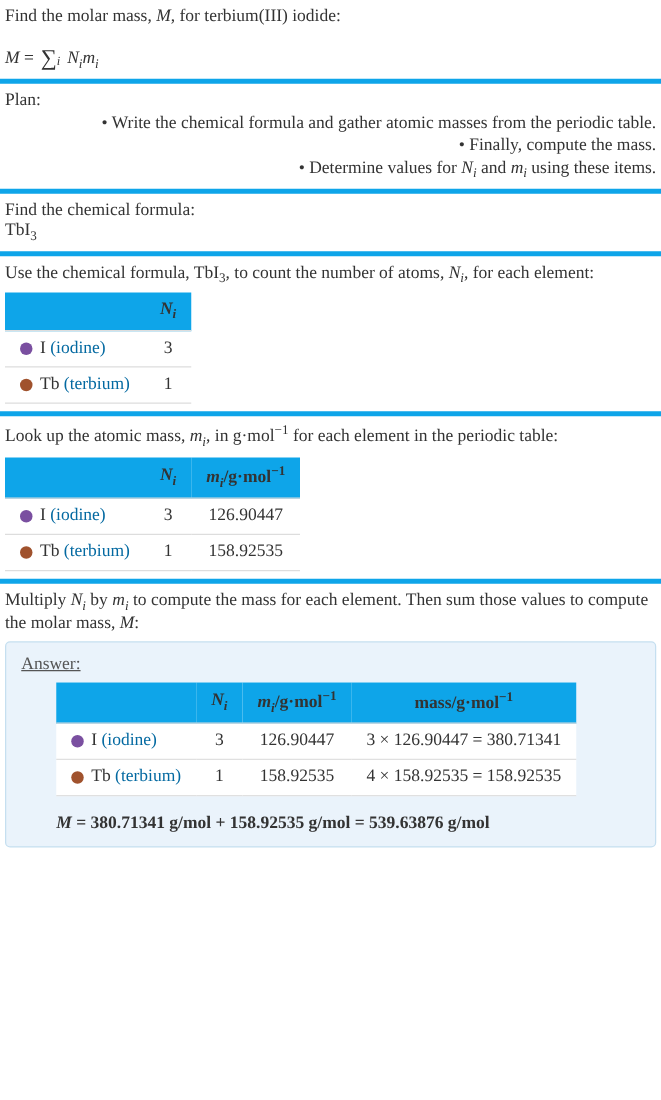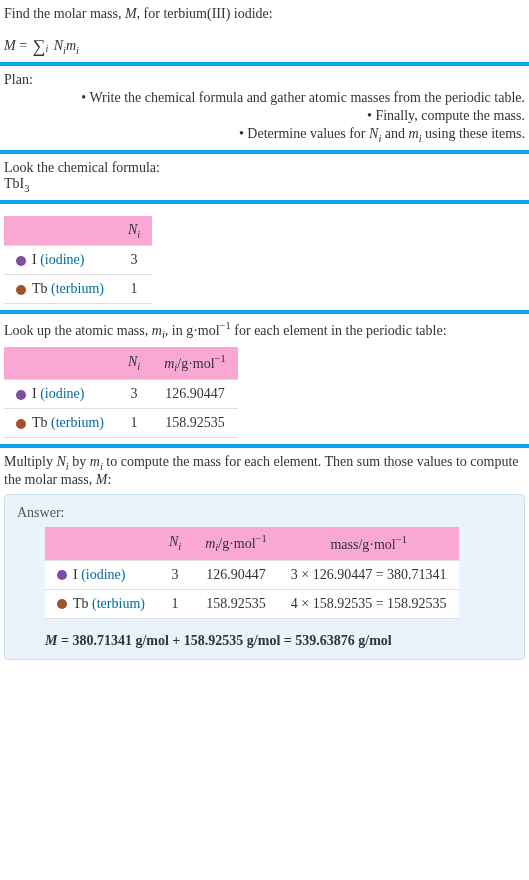--- a/index.html
+++ b/index.html
@@ -59,22 +59,22 @@
     table {
       border-collapse: collapse;
       margin-top: 6px;
     }
     th, td {
       padding: 6px 12px;
       border-bottom: 1px solid #ddd;
       text-align: center;
     }
     th {
-      font-weight: normal;
-      background: #f9a8d4;
+      font-weight: bold;
+      background: #0ea5e9;
     }
     td.label-cell {
       text-align: left;
       color: #888;
     }
     .dot {
       display: inline-block;
       width: 10px;
       height: 10px;
       border-radius: 50%;
@@ -90,20 +90,21 @@
     .answer-box {
       background: #eaf3fb;
       border: 1px solid #c5dff0;
       border-radius: 4px;
       padding: 10px 12px;
       margin-top: 6px;
     }
     .answer-box .answer-label {
       color: #555;
       margin-bottom: 6px;
+      text-decoration: underline;
     }
     .answer-box table {
       background: #fff;
       margin-left: 28px;
     }
     .answer-box table th,
     .answer-box table td {
       border-bottom: 1px solid #e0e0e0;
     }
     .final-line {
@@ -130,27 +131,30 @@
   <div class="plan-list">
     <div class="plan-item">• Write the chemical formula and gather atomic masses from the periodic table.</div>
     <div class="plan-item">• Finally, compute the mass.</div>
     <div class="plan-item">
       <span>• Determine values for </span><span class="italic">N</span><span class="sub italic">i</span><span> and </span><span class="italic">m</span><span class="sub italic">i</span><span> using these items.</span>
     </div>
   </div>
 </div>
 
 <div class="section">
-  <div>Look the chemical formula:</div>
+  <div>Find the chemical formula:</div>
   <div>
     <span>TbI</span><span class="sub">3</span>
   </div>
 </div>
 
 <div class="section">
+  <div>
+    <span>Use the chemical formula, TbI</span><span class="sub">3</span><span>, to count the number of atoms, </span><span class="italic">N</span><span class="sub italic">i</span><span>, for each element:</span>
+  </div>
   <table>
     <tbody>
         <tr>
       <th></th>
       <th><span class="italic">N</span><span class="sub italic">i</span></th>
     </tr>
     <tr>
       <td class="label-cell"><span class="dot" style="background:#7a4fa0"></span><span class="elem-symbol">I</span> <span class="elem-name">(iodine)</span></td>
       <td>3</td>
     </tr>

